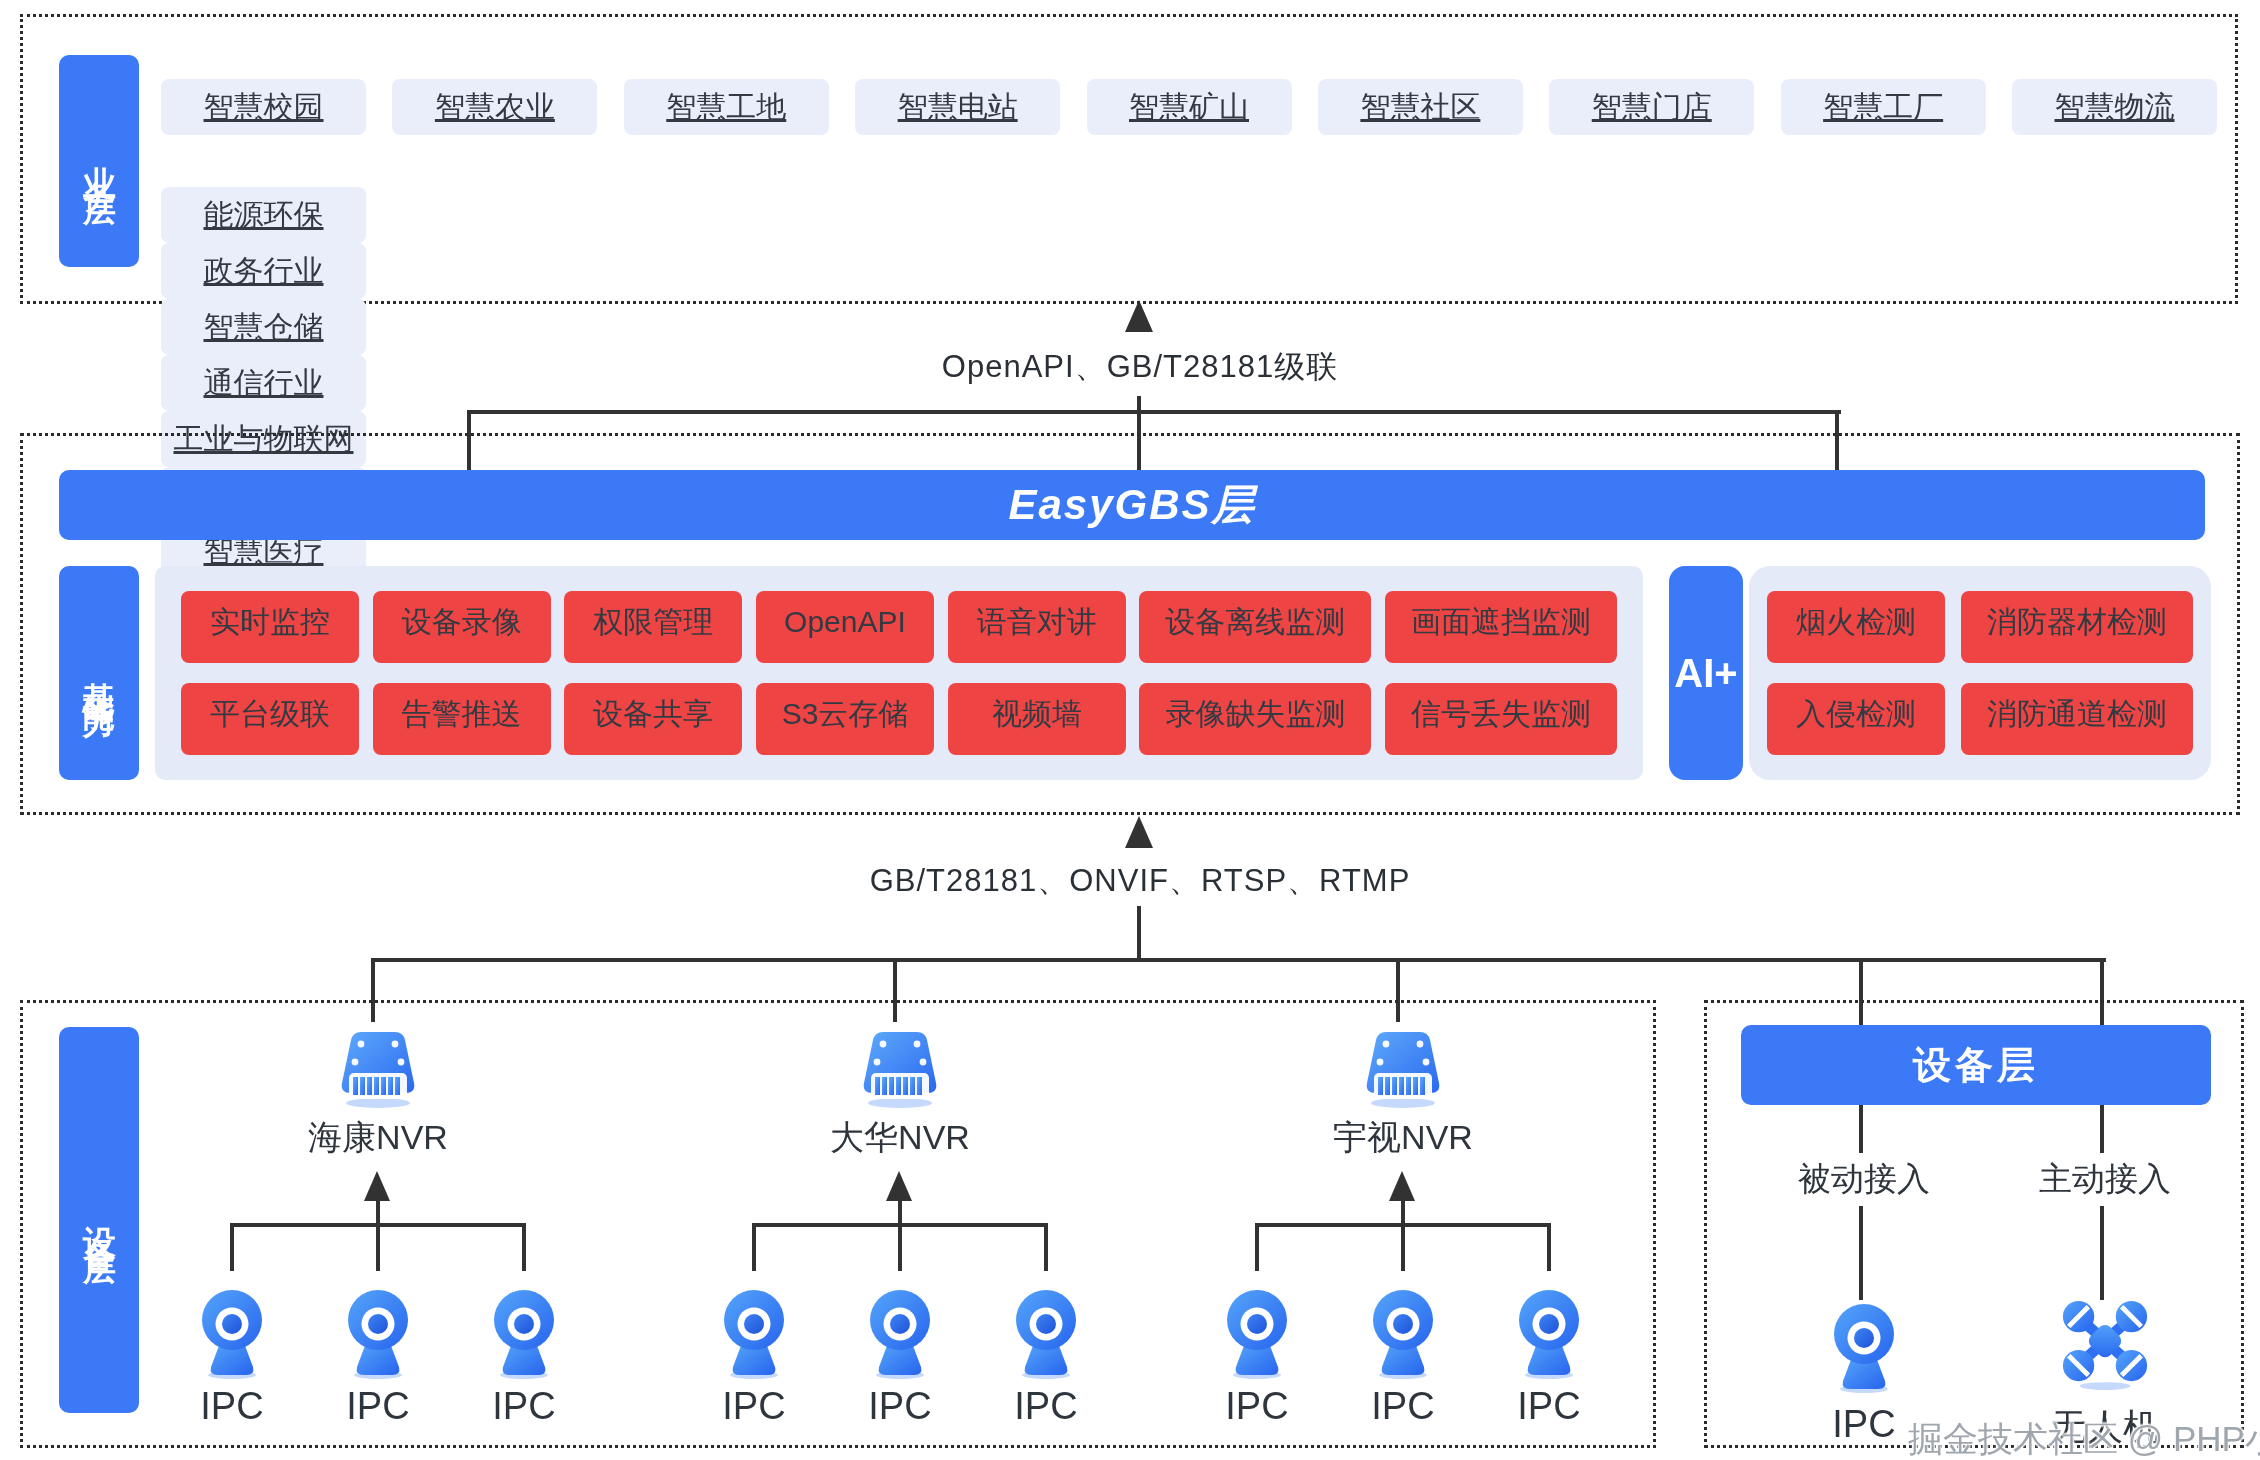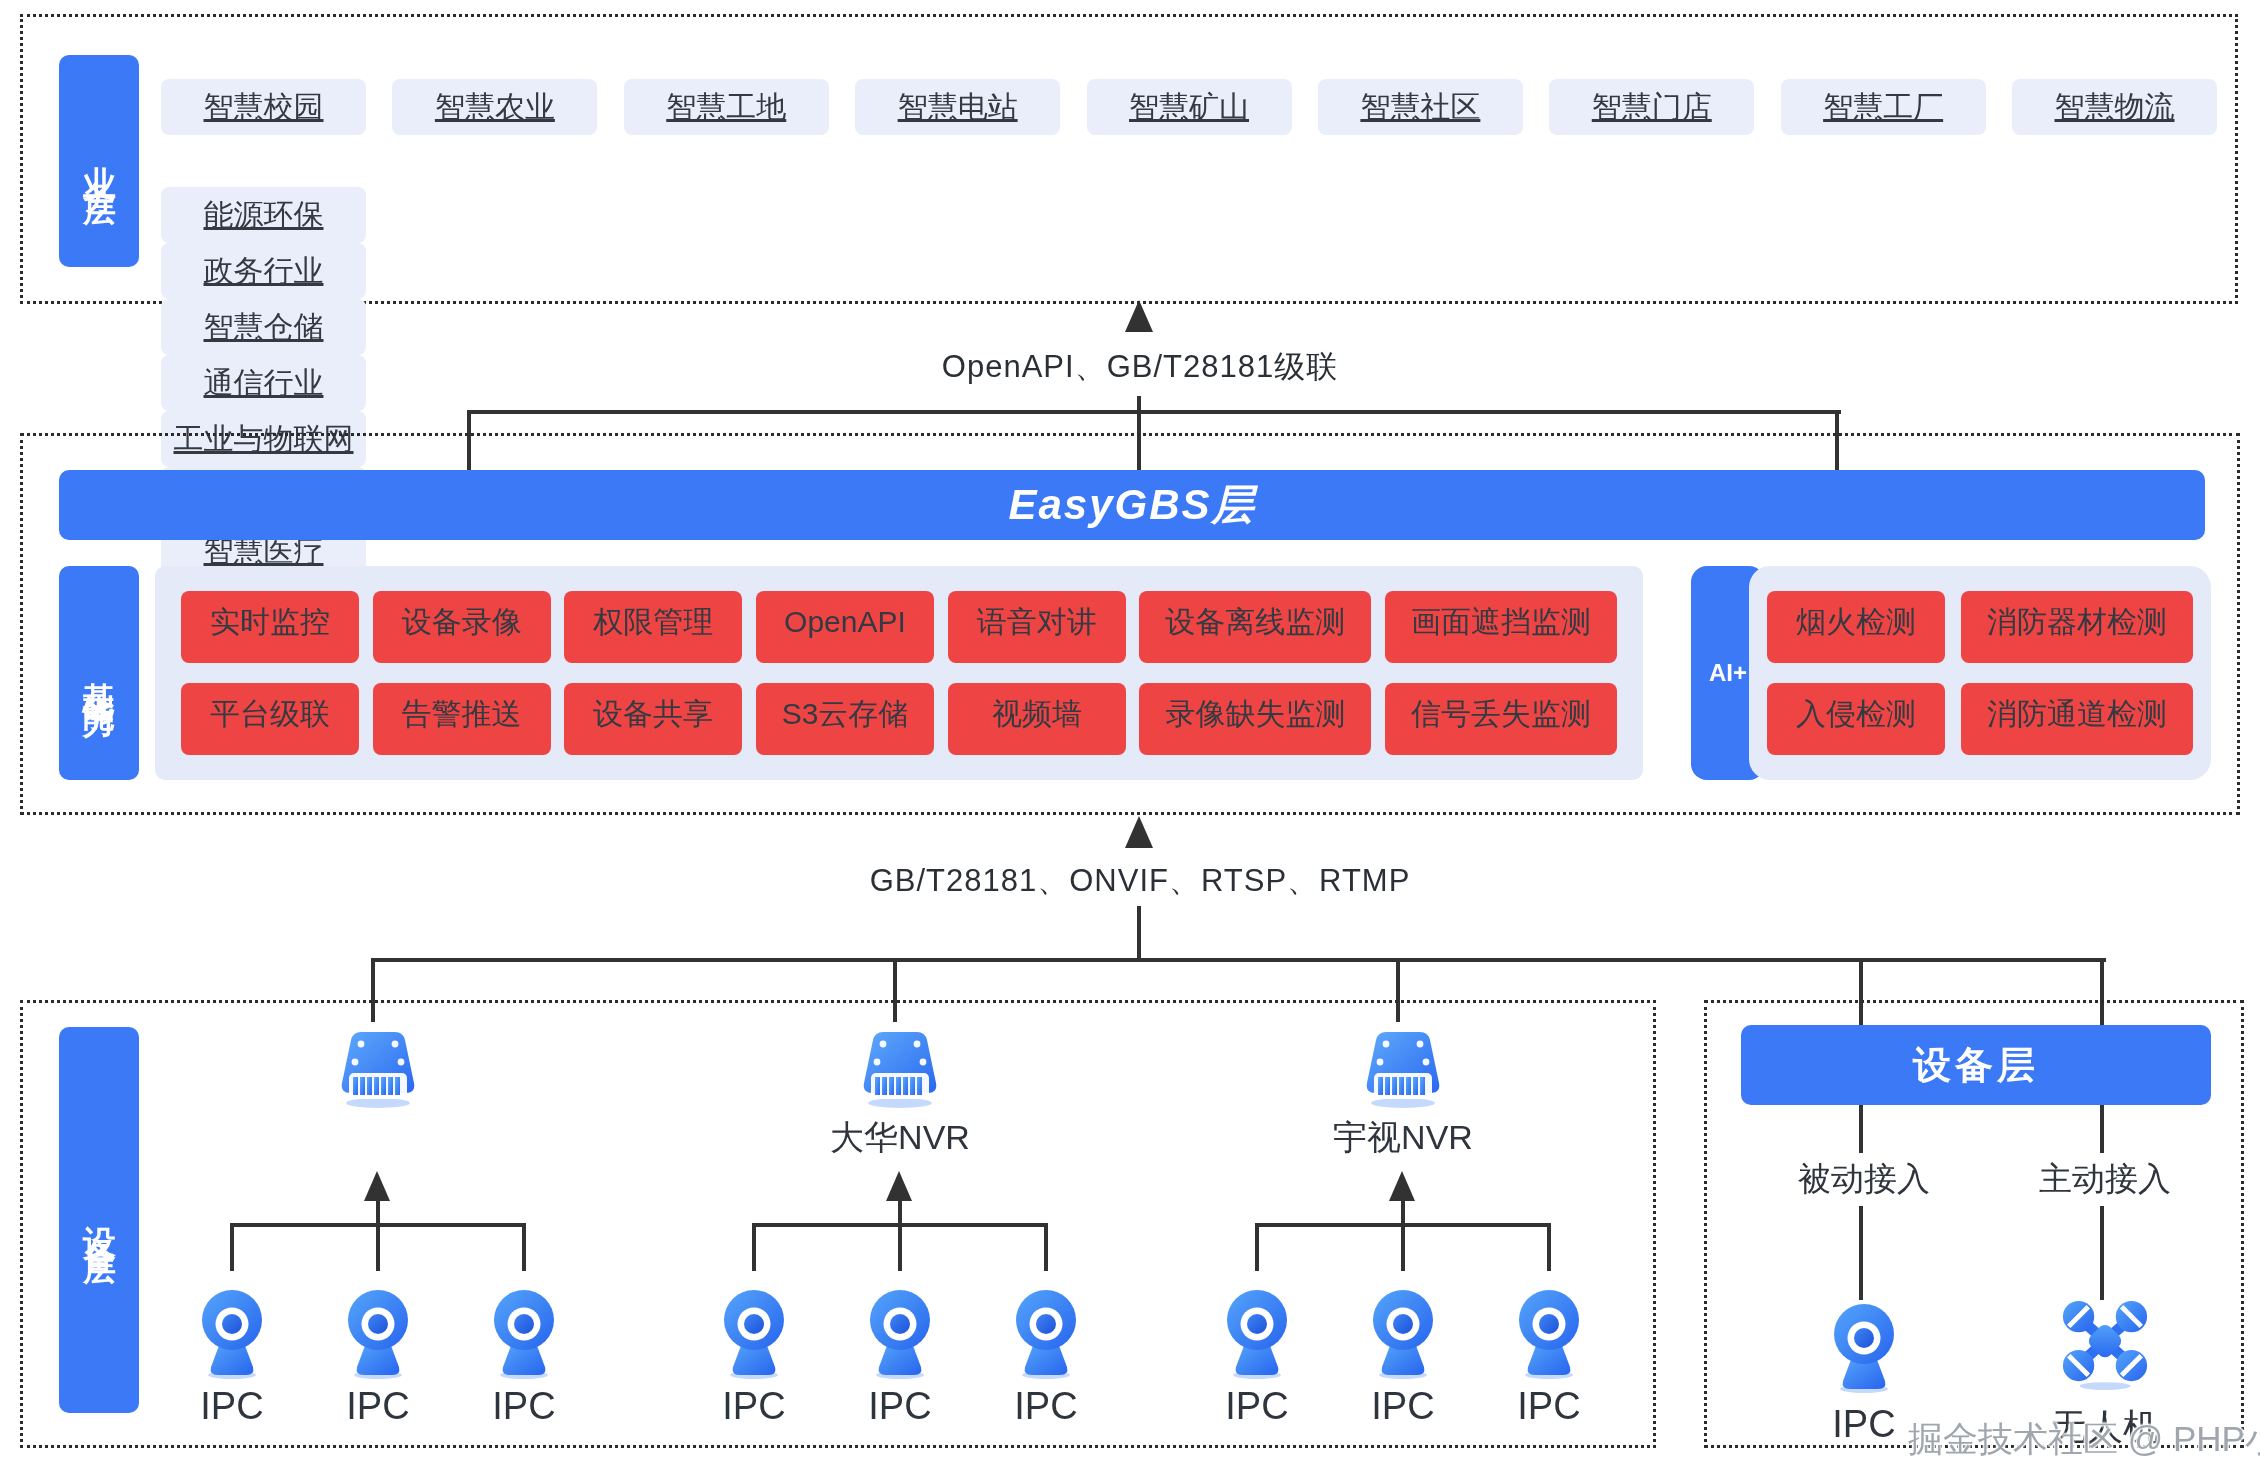--- a/index.html
+++ b/index.html
@@ -36,21 +36,21 @@
 
   
   .gbs-bar{position:absolute;background:var(--blue);border-radius:10px;color:#fff;
     display:flex;align-items:center;justify-content:center;font-size:42px;font-weight:bold;letter-spacing:2px;font-style:italic;}
   .panel{position:absolute;background:var(--panel);border-radius:10px;padding:25px 26px;
     display:flex;flex-direction:column;justify-content:space-between;}
   .cap-row{display:flex;justify-content:space-between;}
   .cap-box{min-width:178px;padding:0 26px;height:72px;line-height:62px;text-align:center;background:#ef4444;
     border-radius:8px;font-size:30px;color:var(--text);white-space:nowrap;}
   .ai-box{position:absolute;background:var(--blue);border-radius:16px;color:#fff;display:flex;
-    align-items:center;justify-content:center;font-size:24px;font-weight:bold;margin-left:22px;}
+    align-items:center;justify-content:center;font-size:40px;font-weight:bold;}
 
   
   .nvr-group{position:absolute;width:400px;height:442px;}
   .nvr-group .icon{position:absolute;}
   .nvr-name{position:absolute;left:0;top:112px;width:400px;text-align:center;font-size:34px;color:#2F353D;}
   .dev-label{position:absolute;text-align:center;font-size:38px;color:#2F353D;}
   .mode-label{position:absolute;width:190px;text-align:center;font-size:33px;color:#2F353D;background:#fff;padding:4px 0;}
   .right-bar{position:absolute;background:var(--blue);border-radius:10px;color:#fff;display:flex;
     align-items:center;justify-content:center;font-size:38px;font-weight:bold;letter-spacing:4px;}
   .watermark{position:absolute;left:1908px;top:1416px;font-size:35px;color:#A0A6AD;white-space:nowrap;
@@ -165,20 +165,21 @@
     <circle cx="65" cy="33" r="3.4" fill="#fff" opacity=".95"></circle>
     <rect x="13" y="44" width="58" height="26" rx="5" fill="#fff" opacity=".95"></rect>
     <rect x="17" y="48" width="5" height="18" fill="url(#gnvr)"></rect>
     <rect x="24" y="48" width="5" height="18" fill="url(#gnvr)"></rect>
     <rect x="31" y="48" width="5" height="18" fill="url(#gnvr)"></rect>
     <rect x="38" y="48" width="5" height="18" fill="url(#gnvr)"></rect>
     <rect x="45" y="48" width="5" height="18" fill="url(#gnvr)"></rect>
     <rect x="52" y="48" width="5" height="18" fill="url(#gnvr)"></rect>
     <rect x="59" y="48" width="5" height="18" fill="url(#gnvr)"></rect>
   </svg></div>
+          <div class="nvr-name">海康NVR</div>
           <div class="tri" style="left: 186px; top: 168px; border-left-width: 13px; border-right-width: 13px; border-bottom-width: 30px;"></div>
           <div class="vl" style="left: 198px; top: 198px; height: 24px;"></div>
           <div class="hl" style="left: 52px; top: 220px; width: 296px;"></div>
           <div class="vl" style="left: 52px; top: 220px; height: 48px;"></div>
           <div class="vl" style="left: 198px; top: 220px; height: 48px;"></div>
           <div class="vl" style="left: 344px; top: 220px; height: 48px;"></div>
           <div class="icon" style="left: 22px; top: 284px;"><svg viewBox="0 0 64 92" width="64" height="92">
     <defs>
       <linearGradient id="gcam" x1="0" y1="0" x2="1" y2="1">
         <stop offset="0" stop-color="#55A5FA"></stop>

